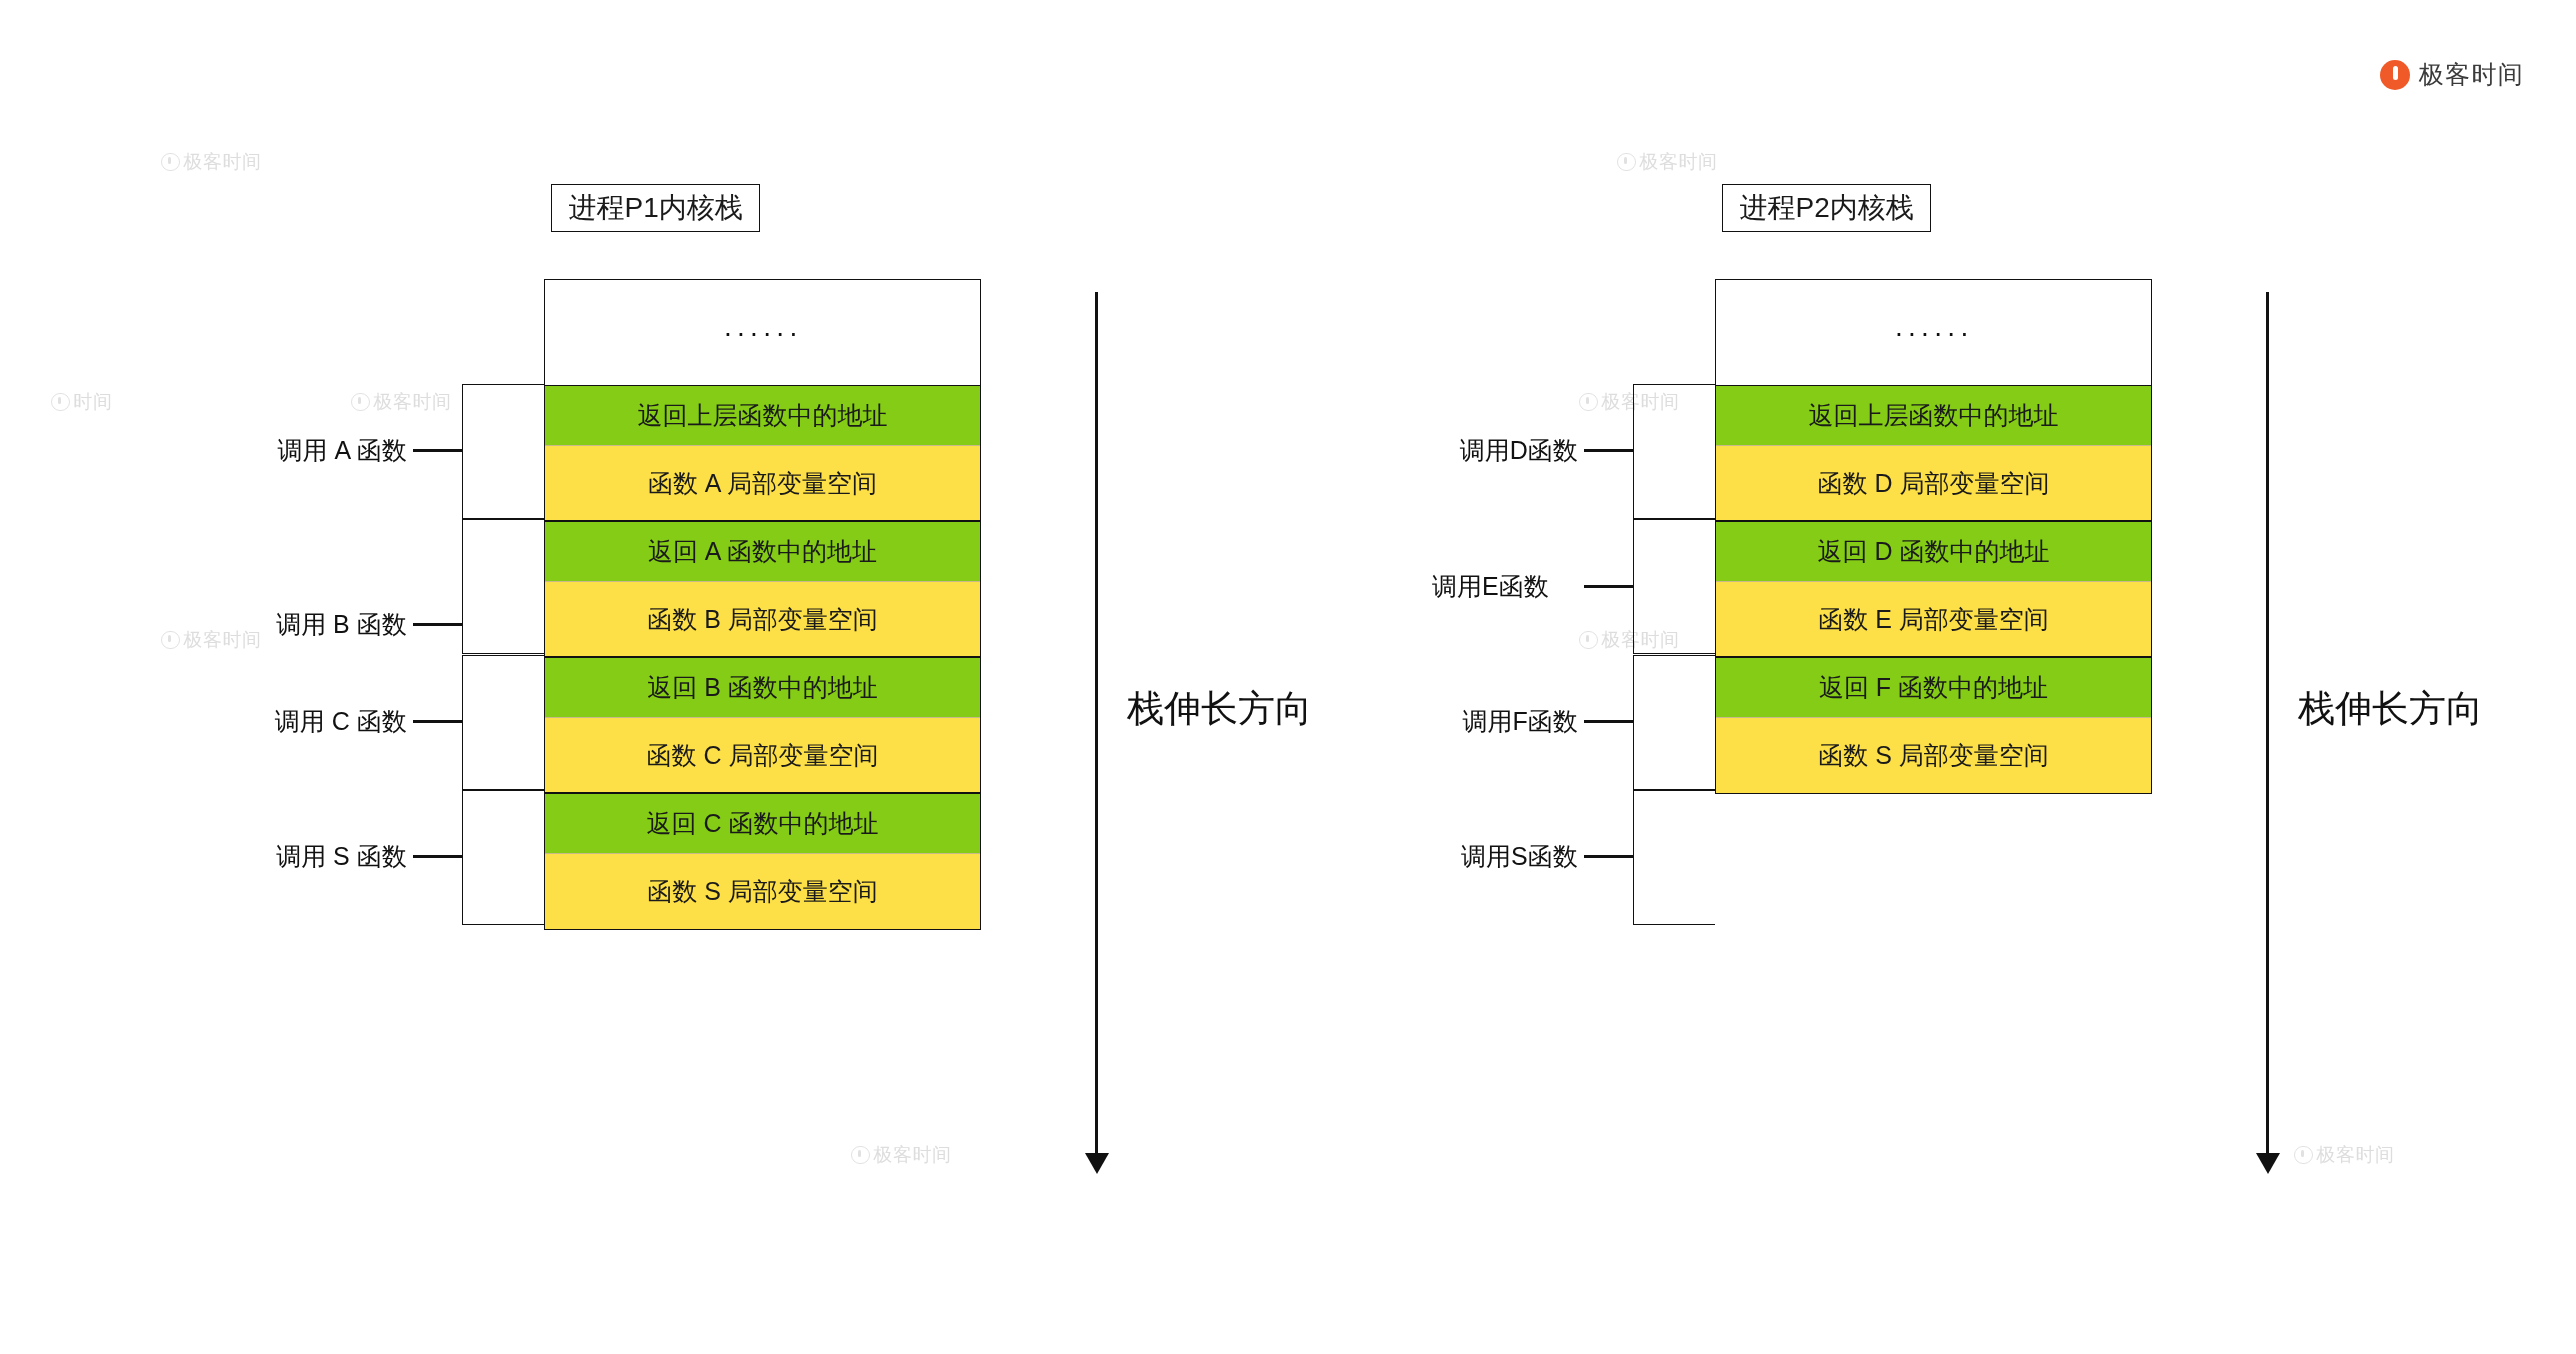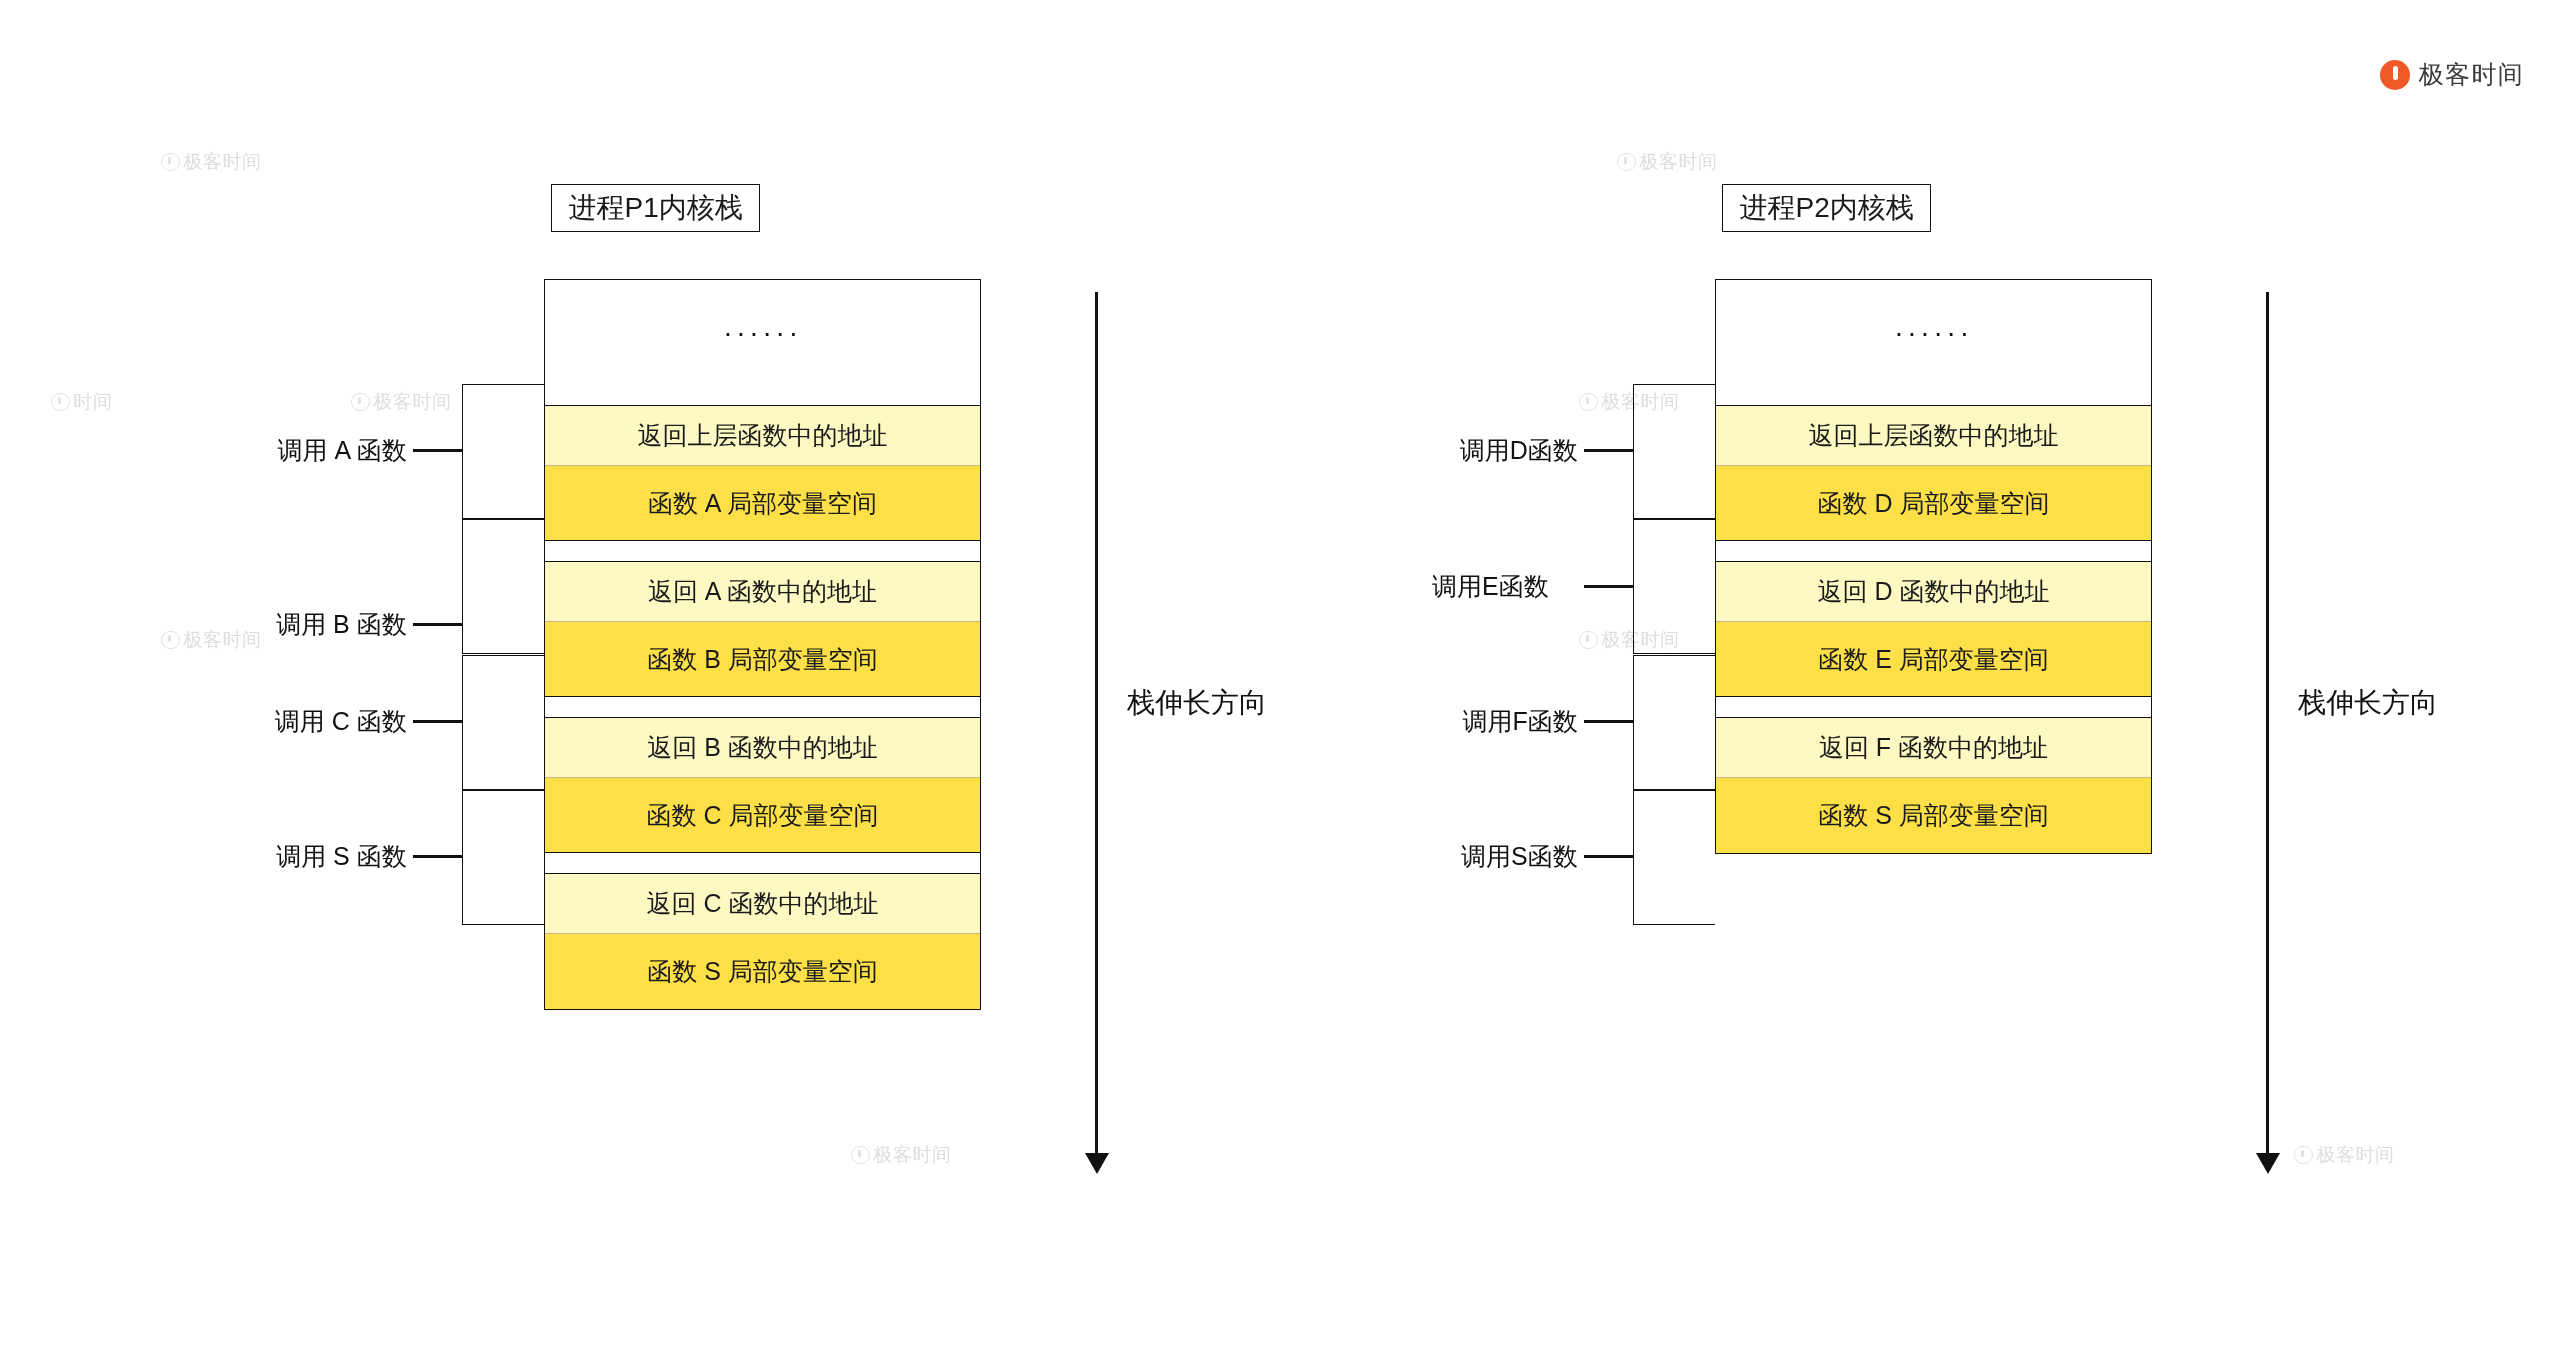--- a/index.html
+++ b/index.html
@@ -122,24 +122,23 @@
   .cell {
     height: 61px;
     box-sizing: border-box;
     display: flex;
     align-items: center;
     justify-content: center;
     font-size: 25px;
     white-space: nowrap;
   }
   .cell-ret {
-    background: #fef9c3;
+    background: #84cc16;
     border-top: 1.9px solid #111;
     border-bottom: 1.3px solid #c9b98a;
-    margin-top: 20px;
   }
   .cell-var {
     background: #fde047;
     height: 75px;
     border-bottom: 1.9px solid #111;
   }
   .frame:last-child .cell-var { border-bottom: none; }
 
   
   .brackets {
@@ -192,21 +191,21 @@
     top: 861px;
     width: 0; height: 0;
     border-left: 12px solid transparent;
     border-right: 12px solid transparent;
     border-top: 21.5px solid #111;
   }
   .grow .grow-label {
     position: absolute;
     left: 32px;
     top: 392px;
-    font-size: 28px;
+    font-size: 37px;
     white-space: nowrap;
     color: #111;
   }
 </style>
 </head>
 <body>
 
 <div id="watermark-layer">
     <div class="wm" style="left: 161px; top: 149px;"><span class="wm-mark"></span><span>极客时间</span></div>
     <div class="wm" style="left: 1617px; top: 149px;"><span class="wm-mark"></span><span>极客时间</span></div>

